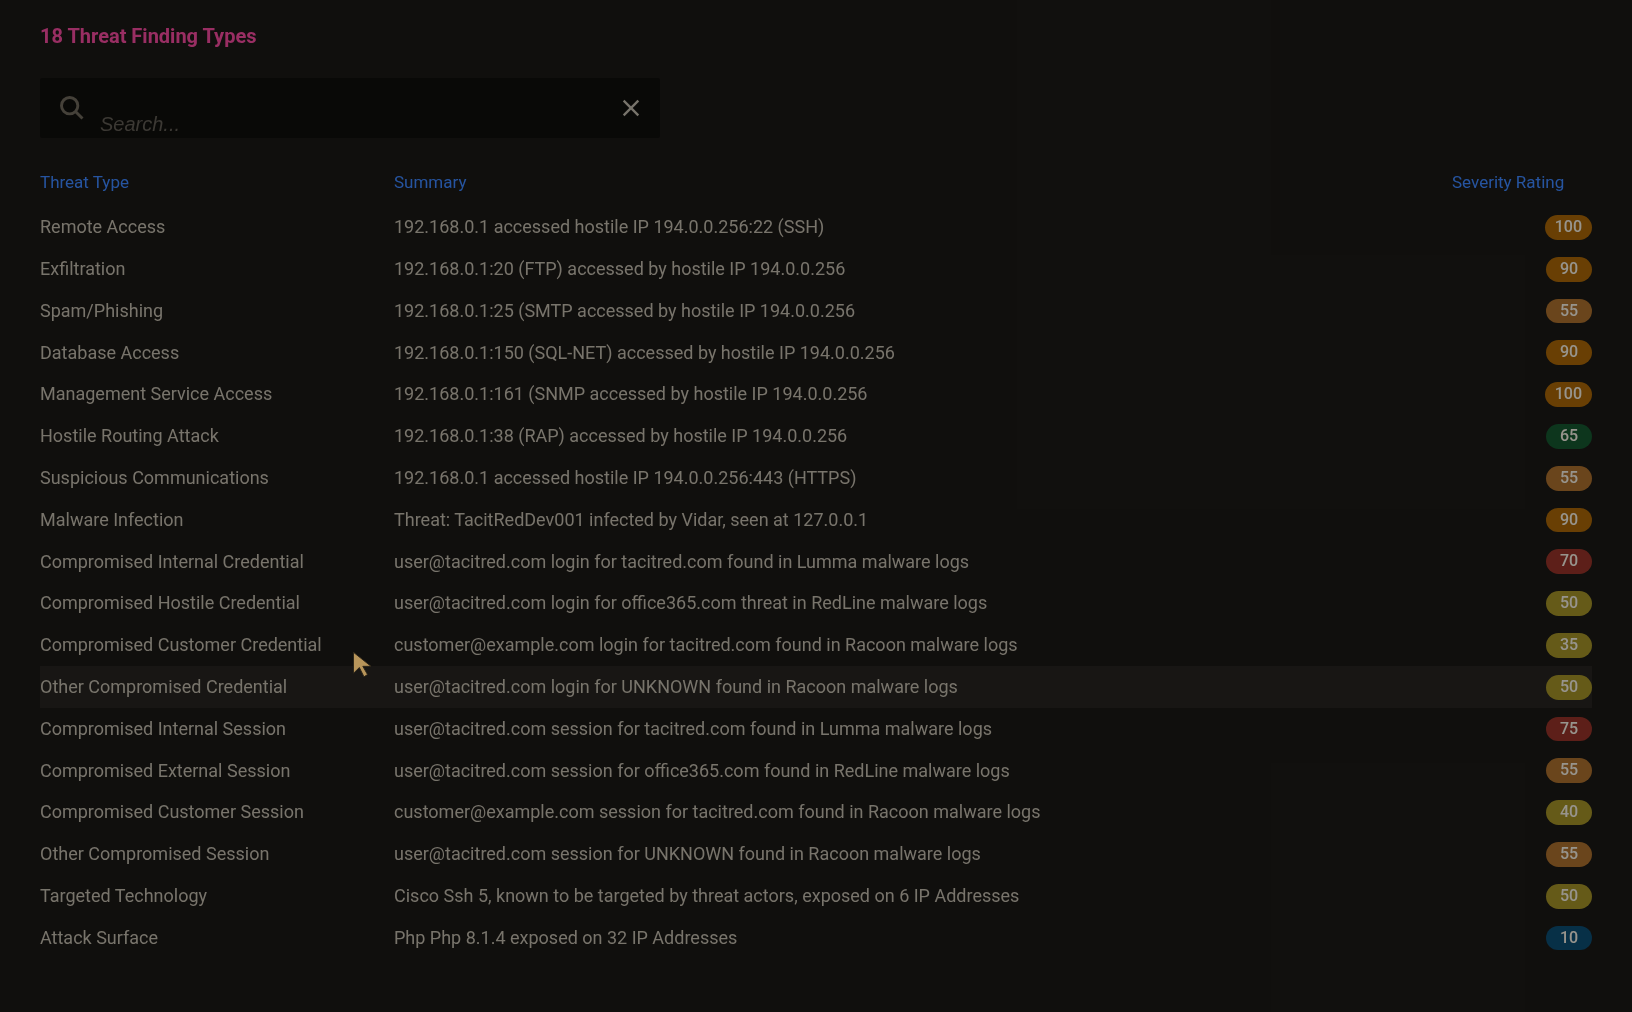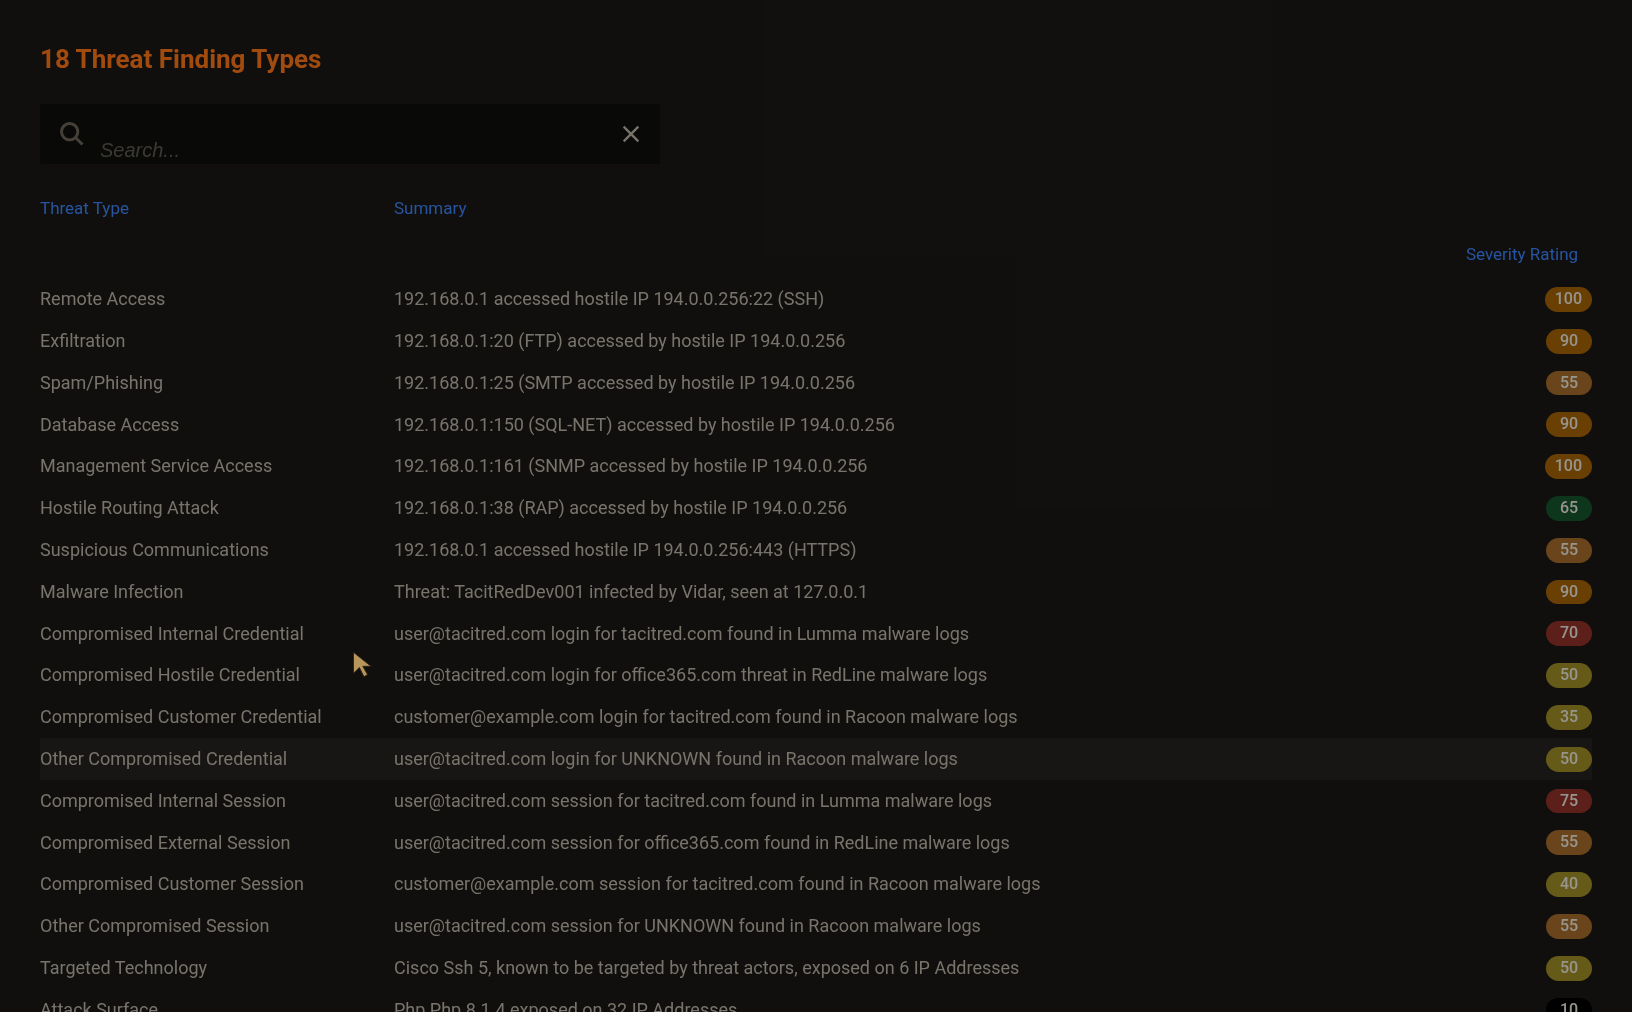--- a/index.html
+++ b/index.html
@@ -21,25 +21,24 @@
       position: relative;
     }
     .overlay {
       position: absolute;
       inset: 0;
       background: rgba(0,0,0,0.35);
       pointer-events: none;
       z-index: 10;
     }
     .title {
-      font-size: 26px;
+      font-size: 20px;
       font-weight: 700;
-      color: #f97316;
+      color: #ec4899;
       margin-bottom: 30px;
-      margin-top: 20px;
     }
     .search-box {
       display: flex;
       align-items: center;
       background: #0f0e0c;
       width: 620px;
       height: 60px;
       padding: 0 18px;
       margin-bottom: 28px;
       border-radius: 2px;
@@ -81,23 +80,22 @@
     }
     .col-type {
       width: 354px;
       flex-shrink: 0;
     }
     .col-summary {
       flex: 1;
     }
     .col-severity {
       width: 140px;
-      text-align: center;
-      flex-shrink: 0;
-      margin-top: 46px;
+      text-align: left;
+      flex-shrink: 0;
     }
     .table-row {
       display: flex;
       align-items: center;
       font-size: 18px;
       color: #b8b2a5;
       padding: 8px 0;
       line-height: 1.3;
     }
     .table-row.hovered {
@@ -111,21 +109,21 @@
       text-align: center;
       color: #e8e3d8;
       font-size: 16px;
       font-weight: 500;
     }
     .sev-critical { background: #a16207; }
     .sev-high    { background: #8f3127; }
     .sev-med-high{ background: #14532d; }
     .sev-medium  { background: #a36a2b; }
     .sev-low     { background: #9b8b26; }
-    .sev-very-low{ background: #000000; }
+    .sev-very-low{ background: #0c4a6e; }
     .col-severity-cell {
       width: 140px;
       text-align: right;
       flex-shrink: 0;
     }
     .cursor {
       position: absolute;
       top: 650px;
       left: 350px;
       width: 28px;

